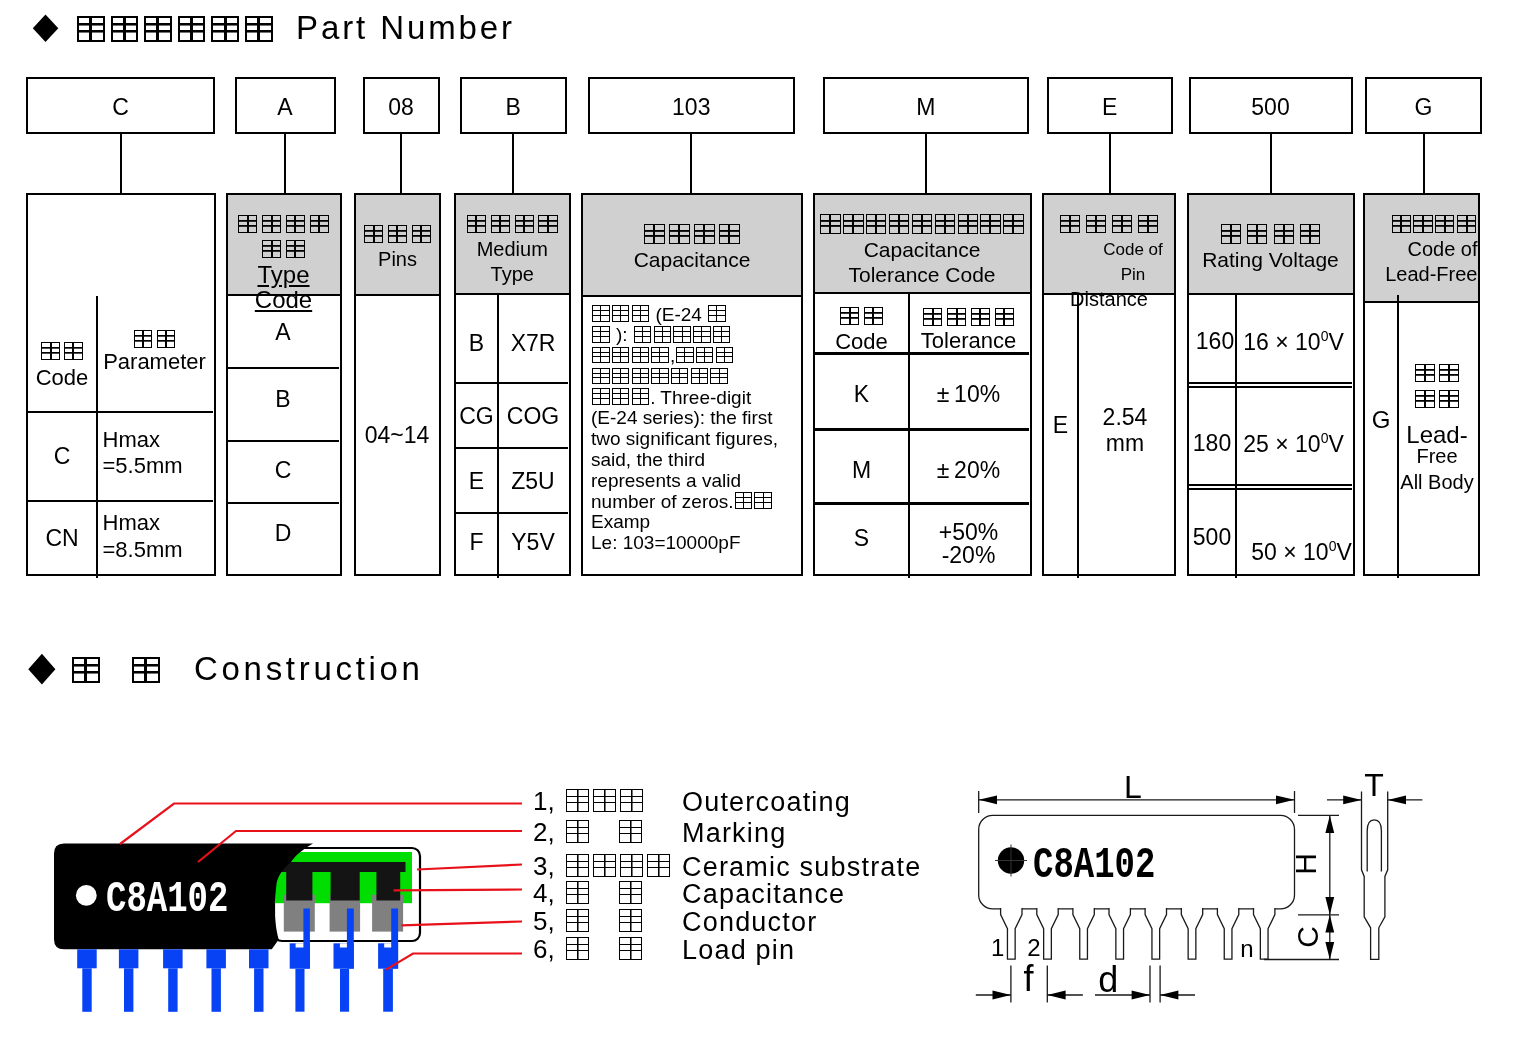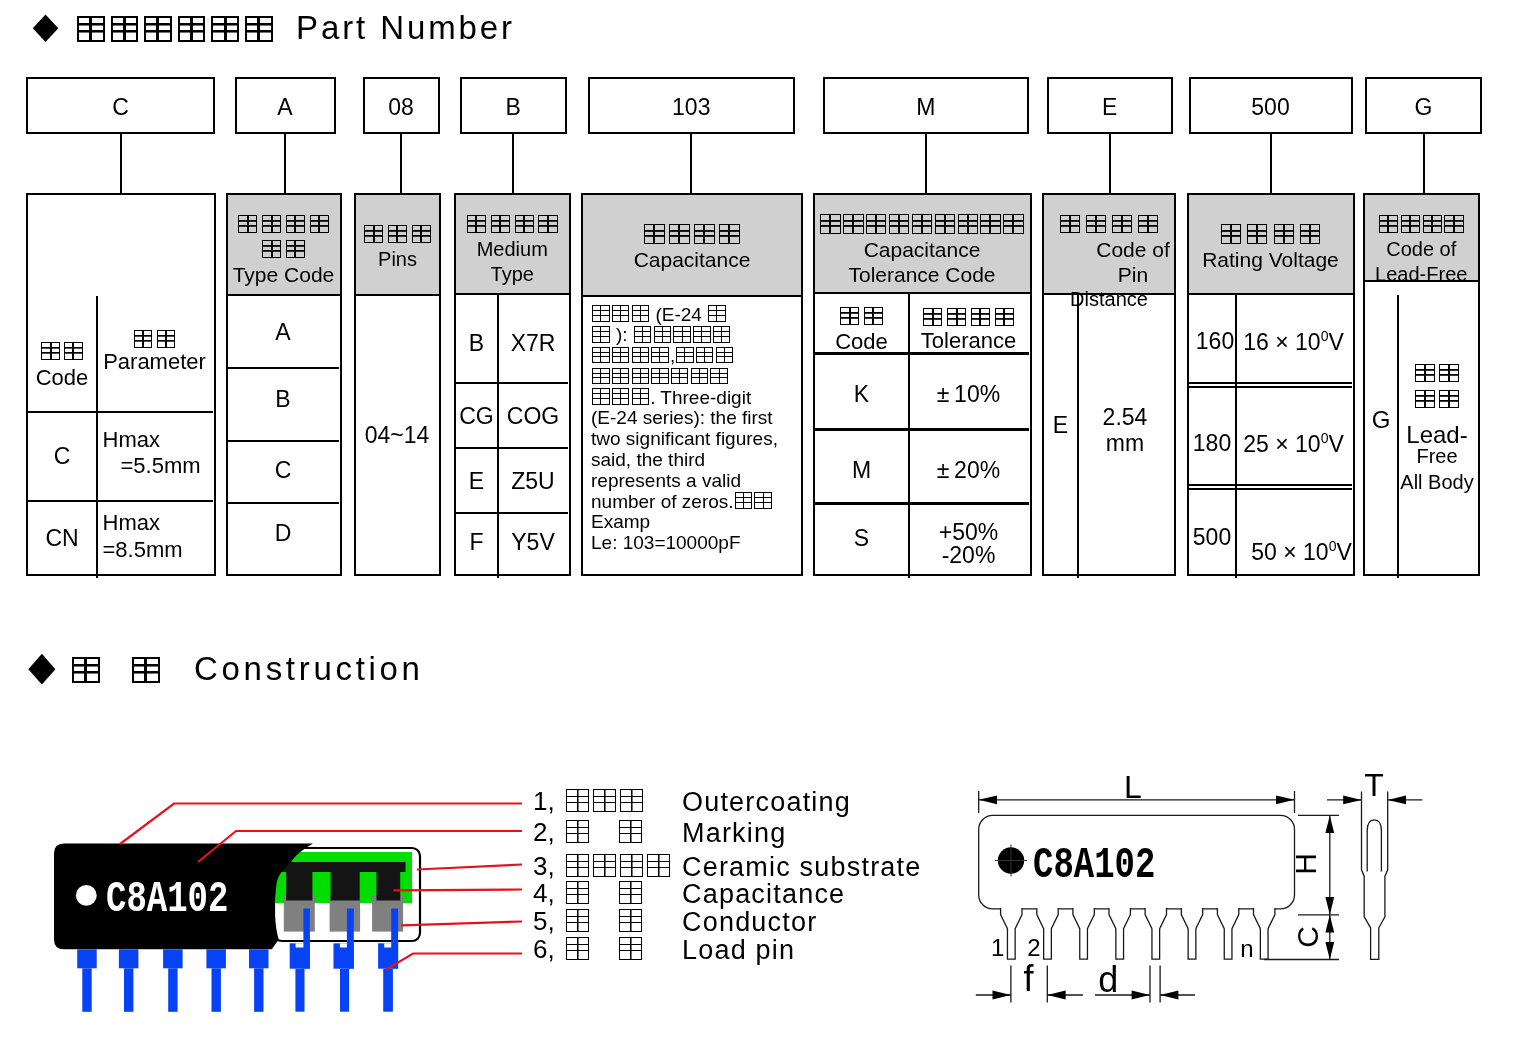--- a/index.html
+++ b/index.html
@@ -61,31 +61,31 @@
 <div class="tbl" style="left:25.5px;top:192.5px;width:190px;height:383px;">
   <div class="vline" style="left:68.3px;top:101px;height:282px;"></div>
   <div class="hline" style="left:0;width:185px;top:216.5px;"></div>
   <div class="hline" style="left:0;width:185px;top:305.5px;"></div>
   <div class="ct" style="left:0px;top:146px;width:69px;font-size:20px;font-weight:bold;"><span class="h hb s"></span><span class="h hb s"></span></div>
   <div class="ct" style="left:0px;top:170px;width:69px;font-size:22px;">Code</div>
   <div class="ct" style="left:69px;top:134px;width:116px;font-size:20px;font-weight:bold;"><span class="h hb s"></span><span class="h hb s"></span></div>
   <div class="ct" style="left:69px;top:154px;width:116px;font-size:22px;">Parameter</div>
   <div class="ct" style="left:0px;top:248px;width:69px;font-size:23px;">C</div>
   <div class="ct" style="left:75px;top:232px;width:116px;font-size:22px;text-align:left;">Hmax</div>
-  <div class="ct" style="left:75px;top:258px;width:116px;font-size:22px;text-align:center;">=5.5mm</div>
+  <div class="ct" style="left:75px;top:258px;width:116px;font-size:22px;text-align:left;">=5.5mm</div>
   <div class="ct" style="left:0px;top:330px;width:69px;font-size:23px;">CN</div>
   <div class="ct" style="left:75px;top:315px;width:116px;font-size:22px;text-align:left;">Hmax</div>
   <div class="ct" style="left:75px;top:342px;width:116px;font-size:22px;text-align:left;">=8.5mm</div>
 </div>
 
 <div class="tbl" style="left:225.5px;top:192.5px;width:116px;height:383px;">
   <div class="hdr" style="height:101px;">
     <div style="margin-top:17.5px;font-size:21px;font-weight:bold;"><span class="h hb s"></span><span class="h hb s"></span><span class="h hb s"></span><span class="h hb s"></span></div>
     <div style="font-size:21px;font-weight:bold;"><span class="h hb s"></span><span class="h hb s"></span></div>
-    <div style="font-size:21px;">Type Code</div>
+    <div style="font-size:24px;text-decoration:underline;">Type Code</div>
   </div>
   <div class="hline" style="left:0;width:111px;top:172px;"></div>
   <div class="hline" style="left:0;width:111px;top:245px;"></div>
   <div class="hline" style="left:0;width:111px;top:307px;"></div>
   <div class="ct" style="left:0;top:124px;width:111px;font-size:23px;">A</div>
   <div class="ct" style="left:0;top:191px;width:111px;font-size:23px;">B</div>
   <div class="ct" style="left:0;top:262px;width:111px;font-size:23px;">C</div>
   <div class="ct" style="left:0;top:325px;width:111px;font-size:23px;">D</div>
 </div>
 
@@ -157,21 +157,21 @@
   <div class="ct" style="left:0;top:262px;width:94px;font-size:23px;">M</div>
   <div class="ct" style="left:94px;top:262px;width:120px;font-size:23px;">± 20%</div>
   <div class="ct" style="left:0;top:330px;width:94px;font-size:23px;">S</div>
   <div class="ct" style="left:94px;top:324px;width:120px;font-size:23px;">+50%</div>
   <div class="ct" style="left:94px;top:347px;width:120px;font-size:23px;">-20%</div>
 </div>
 
 <div class="tbl" style="left:1042px;top:192.5px;width:134px;height:383px;">
   <div class="hdr" style="height:100.5px;">
     <div style="margin-top:17.5px;font-size:21px;font-weight:bold;"><span class="h hb s2"></span><span class="h hb s2"></span><span class="h hb s2"></span><span class="h hb s2"></span></div>
-    <div style="font-size:21px;padding-left:48px;">Code of Pin</div>
+    <div style="font-size:17px;padding-left:48px;">Code of Pin</div>
     <div style="font-size:20px;">Distance</div>
   </div>
   <div class="vline" style="left:32.8px;top:100.5px;height:282.5px;"></div>
   <div class="ct" style="left:0;top:217px;width:33px;font-size:23px;">E</div>
   <div class="ct" style="left:33px;top:209px;width:96px;font-size:23px;">2.54</div>
   <div class="ct" style="left:33px;top:235px;width:96px;font-size:23px;">mm</div>
 </div>
 
 <div class="tbl" style="left:1186.5px;top:192.5px;width:168px;height:383px;">
   <div class="hdr" style="height:100.5px;">
@@ -185,21 +185,21 @@
   <div class="hline" style="left:0;width:163px;top:293.5px;"></div>
   <div class="ct" style="left:0;top:133px;width:53px;font-size:23px;">160</div>
   <div class="ct" style="left:47px;top:133px;width:116px;font-size:23px;">16 × 10<sup style="font-size:14px;">0</sup>V</div>
   <div class="ct" style="left:0;top:235px;width:47px;font-size:23px;">180</div>
   <div class="ct" style="left:47px;top:235px;width:116px;font-size:23px;">25 × 10<sup style="font-size:14px;">0</sup>V</div>
   <div class="ct" style="left:0;top:329px;width:47px;font-size:23px;">500</div>
   <div class="ct" style="left:47px;top:343px;width:132px;font-size:23px;">50 × 10<sup style="font-size:14px;">0</sup>V</div>
 </div>
 
 <div class="tbl" style="left:1363px;top:192.5px;width:116.5px;height:383px;">
-  <div class="hdr" style="height:87px;">
+  <div class="hdr" style="height:108px;text-align:right;">
     <div style="margin-top:17.5px;font-size:21px;font-weight:bold;"><span class="h hb"></span><span class="h hb"></span><span class="h hb"></span><span class="h hb"></span></div>
     <div style="font-size:20px;">Code of</div>
     <div style="font-size:20px;">Lead-Free</div>
   </div>
   <div class="vline" style="left:31.8px;top:100.5px;height:282.5px;"></div>
   <div class="ct" style="left:0;top:211px;width:32px;font-size:24px;">G</div>
   <div class="ct" style="left:32px;top:167px;width:80px;font-size:21px;font-weight:bold;"><span class="h hb s"></span><span class="h hb s"></span></div>
   <div class="ct" style="left:32px;top:193px;width:80px;font-size:21px;font-weight:bold;"><span class="h hb s"></span><span class="h hb s"></span></div>
   <div class="ct" style="left:32px;top:226px;width:80px;font-size:24px;">Lead-</div>
   <div class="ct" style="left:32px;top:250px;width:80px;font-size:20px;">Free</div>

